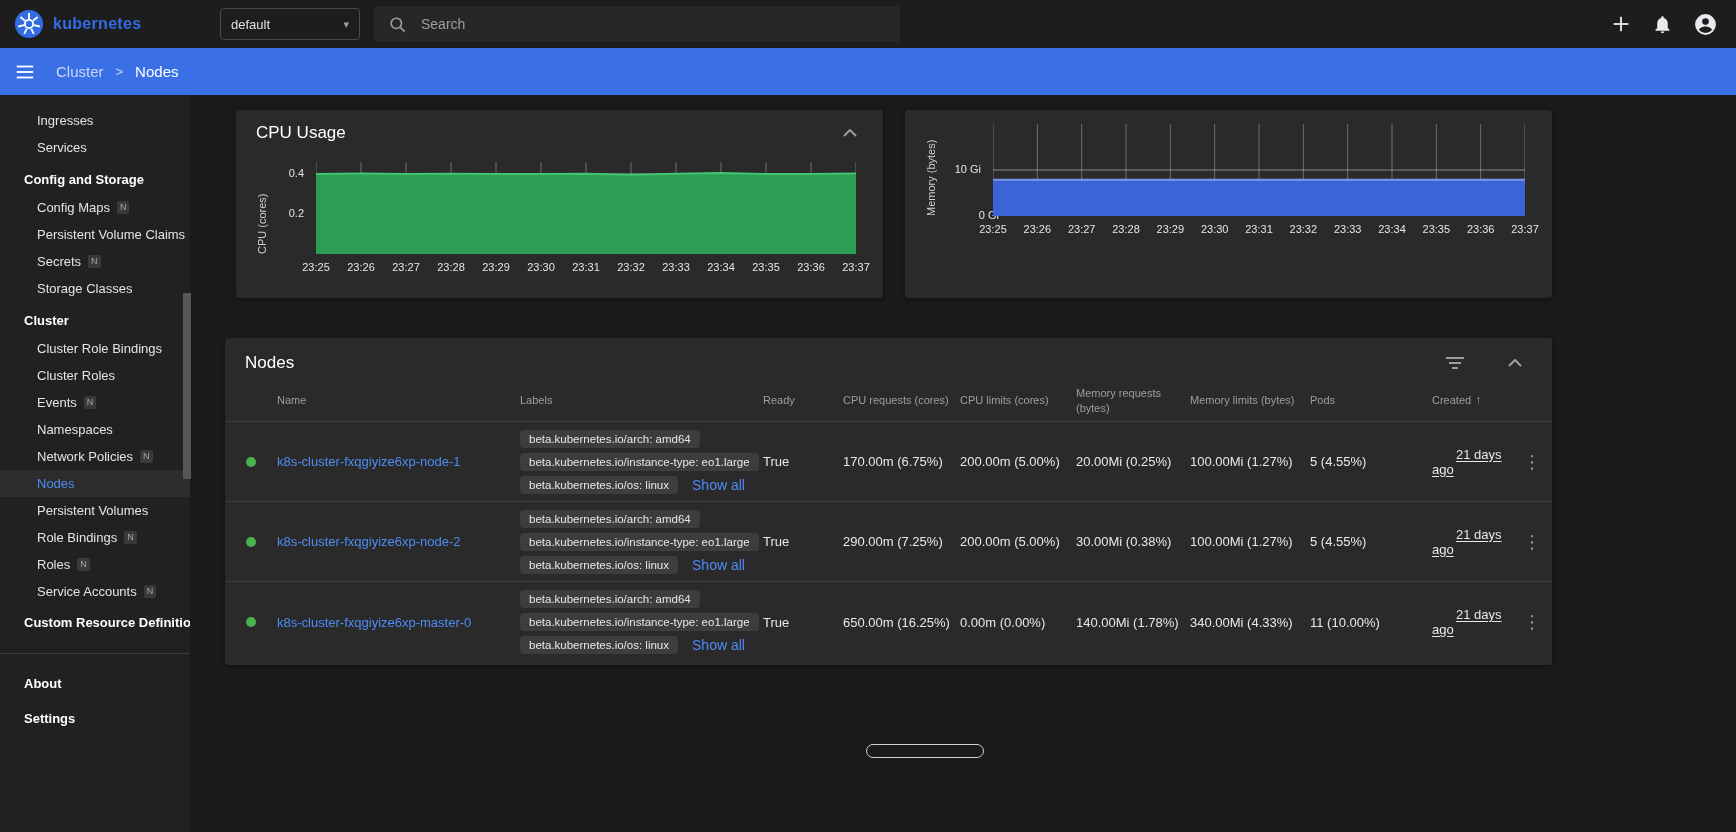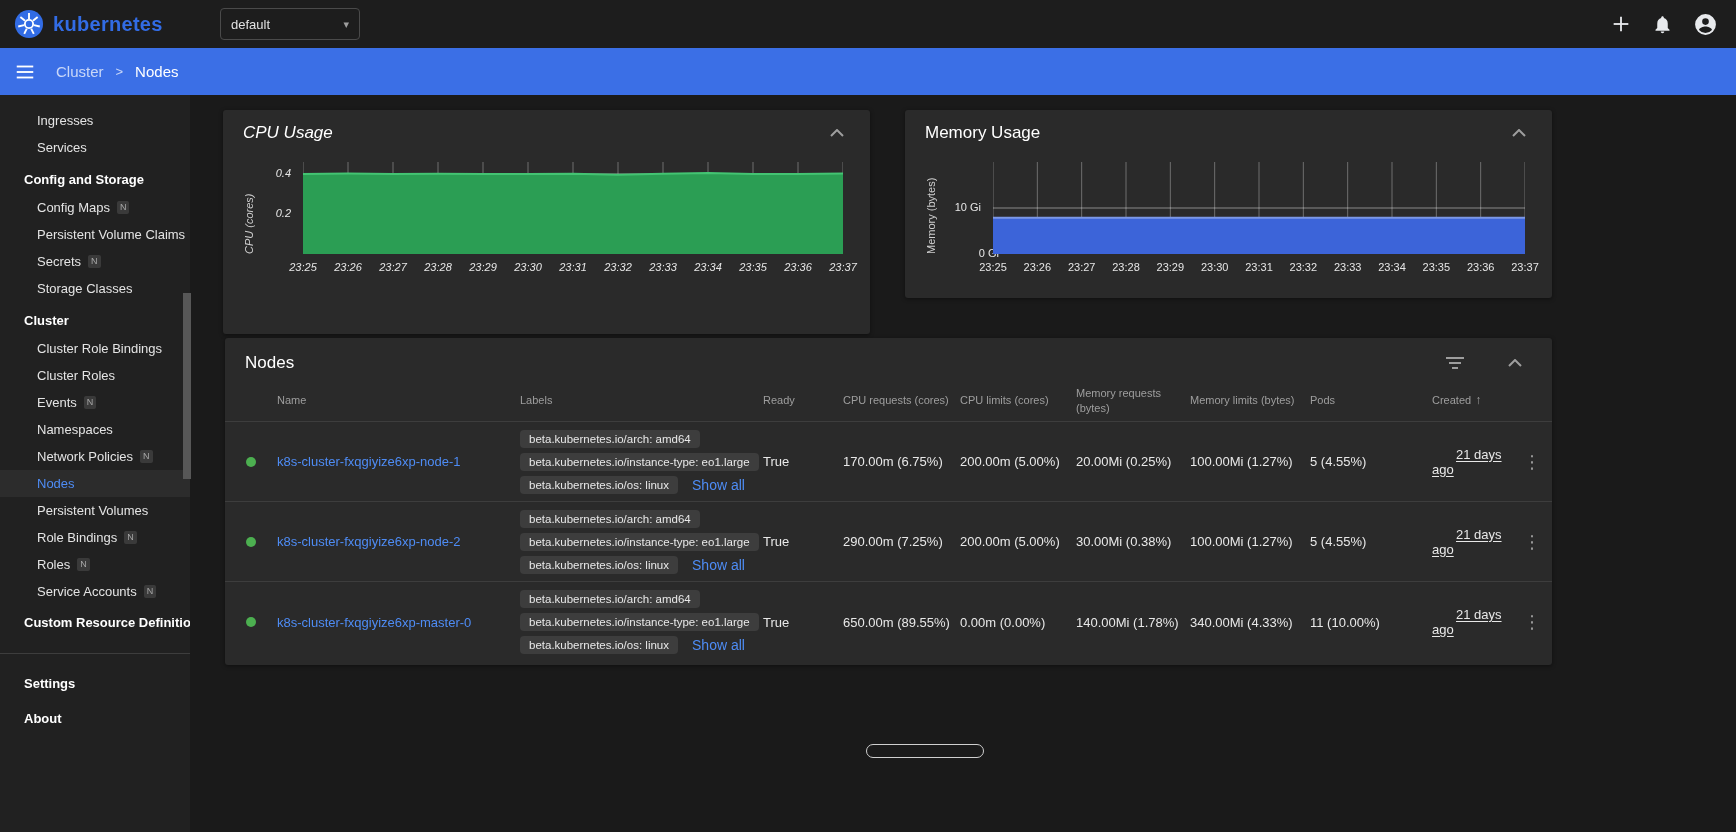--- a/index.html
+++ b/index.html
@@ -3,21 +3,21 @@
 <meta charset="utf-8">
 <style>
   html,body{margin:0;padding:0;background:#111;}
   *{box-sizing:border-box;}
   .app{position:relative;width:1736px;height:832px;background:#1a1a1a;overflow:hidden;
        font-family:"Liberation Sans","DejaVu Sans",sans-serif;}
 
   
   .topbar{position:absolute;left:0;top:0;width:100%;height:48px;background:#1d1d1d;z-index:10;}
   .brand{position:absolute;left:14px;top:0;height:48px;display:flex;align-items:center;gap:9px;cursor:pointer;}
-  .brand-text{color:var(--brand);font-size:20px;font-weight:700;letter-spacing:.3px;}
+  .brand-text{color:var(--brand);font-size:16px;font-weight:700;letter-spacing:.3px;}
   .ns-select{position:absolute;left:220px;top:8px;width:140px;height:32px;border:1px solid #4a4a4a;
              border-radius:4px;display:flex;align-items:center;justify-content:space-between;
              padding:0 10px;color:#e2e2e2;font-size:13px;cursor:pointer;}
   .ns-chev{color:#9e9e9e;font-size:11px;}
   .searchbox{position:absolute;left:374px;top:6px;width:526px;height:36px;background:#272727;
              border-radius:4px;display:flex;align-items:center;padding:0 14px;gap:12px;}
   .search-input{flex:1;background:transparent;border:none;outline:none;color:#e8e8e8;font-size:14px;
                 font-family:inherit;}
   .search-input::placeholder{color:#9e9e9e;}
   .top-actions{position:absolute;right:12px;top:0;height:48px;display:flex;align-items:center;gap:8px;}
@@ -40,21 +40,21 @@
   .side-header{display:flex;align-items:center;height:30px;margin-top:3px;padding-left:24px;
                font-weight:700;color:#fff;font-size:13px;white-space:nowrap;}
   .side-item.active{color:var(--link);background:rgba(255,255,255,.05);}
   .nbadge{font-size:9px;color:#a8a8a8;background:#3a3a3a;border-radius:2px;padding:1px 3px;line-height:1.2;}
   .side-divider{height:1px;background:#3d3d3d;margin:13px 0 12px 0;}
   .side-scroll-thumb{position:absolute;left:183px;top:293px;width:8px;height:186px;background:#575757;z-index:11;}
 
   
   .content{position:absolute;left:190px;top:95px;width:1546px;height:737px;}
   .card{position:absolute;background:#2a2a2a;border-radius:3px;box-shadow:0 1px 4px rgba(0,0,0,.45);}
-  .card-cpu{left:33px;top:15px;width:647px;height:224px;font-style:italic;}
+  .card-cpu{left:46px;top:15px;width:647px;height:188px;}
   .card-mem{left:715px;top:15px;width:647px;height:188px;}
   .card-nodes{left:35px;top:243px;width:1327px;height:327px;}
   .card-head{display:flex;align-items:center;justify-content:space-between;padding:13px 20px 5px 20px;}
   .card-head h2{margin:0;font-size:17px;font-weight:500;color:#ffffff;}
   .head-icons{display:flex;align-items:center;gap:32px;margin-right:4px;}
 
   
   .chart-body{position:relative;height:140px;}
   .ylabel{position:absolute;left:20px;writing-mode:vertical-rl;transform:rotate(180deg);
           display:flex;align-items:center;color:#cfcfcf;font-size:11px;white-space:nowrap;}
@@ -107,20 +107,27 @@
         </g>
       </svg>
       <span class="brand-text">kubernetes</span>
     </div>
 
     <div class="ns-select">
       <span class="ns-value">default</span>
       <span class="ns-chev">▾</span>
     </div>
 
+    <div class="searchbox">
+      <svg width="19" height="19" viewBox="0 0 24 24">
+        <circle cx="10.5" cy="10.5" r="6.5" fill="none" stroke="#9aa0a6" stroke-width="2"></circle>
+        <line x1="15.6" y1="15.6" x2="21" y2="21" stroke="#9aa0a6" stroke-width="2"></line>
+      </svg>
+      <input class="search-input" type="text" placeholder="Search" style="">
+    </div>
 
     <div class="top-actions">
       <button class="icon-btn">
         <svg width="22" height="22" viewBox="0 0 24 24">
           <line x1="12" y1="4" x2="12" y2="20" stroke="#e8eaed" stroke-width="2"></line>
           <line x1="4" y1="12" x2="20" y2="12" stroke="#e8eaed" stroke-width="2"></line>
         </svg>
       </button>
       <button class="icon-btn">
         <svg width="21" height="21" viewBox="0 0 24 24">
@@ -211,24 +218,24 @@
         </div>
         <div class="side-item">
           <span class="side-label">Service Accounts</span>
           <span class="nbadge">N</span>
         </div>
         <div class="side-item section">
           <span class="side-label">Custom Resource Definitions</span>
         </div>
         <div class="side-divider"></div>
         <div class="side-item section">
+          <span class="side-label">About</span>
+        </div>
+        <div class="side-item section">
           <span class="side-label">Settings</span>
-        </div>
-        <div class="side-item section">
-          <span class="side-label">About</span>
         </div>
       </div>
   </nav>
   <div class="side-scroll-thumb"></div>
 
   <main class="content">
 
     <section class="card card-cpu">
       <div class="card-head">
         <h2>CPU Usage</h2>
@@ -271,28 +278,20 @@
           <div class="xtick" style="left: 371px; top: 113px;">23:32</div>
           <div class="xtick" style="left: 416px; top: 113px;">23:33</div>
           <div class="xtick" style="left: 461px; top: 113px;">23:34</div>
           <div class="xtick" style="left: 506px; top: 113px;">23:35</div>
           <div class="xtick" style="left: 551px; top: 113px;">23:36</div>
           <div class="xtick" style="left: 596px; top: 113px;">23:37</div>
         </div>
     </section>
 
     <section class="card card-mem">
-      <div class="card-head">
-        <h2>Memory Usage</h2>
-        <button class="icon-btn">
-          <svg width="14" height="8" viewBox="0 0 14 8">
-            <polyline points="1,7 7,1 13,7" fill="none" stroke="#9e9e9e" stroke-width="2"></polyline>
-          </svg>
-        </button>
-      </div>
       <div class="chart-body" id="mem-body">
           <div class="ylabel" style="top: 14px; height: 92px;">Memory (bytes)</div>
           <div class="ytick" style="top: 99px; width: 94px;">0 Gi</div>
           <div class="ytick" style="top: 53px; width: 76px;">10 Gi</div>
           <svg width="532" height="92" class="plot" style="left: 88px; top: 14px;">
             <line x1="0" y1="0" x2="0" y2="92" stroke="rgba(255,255,255,0.32)" stroke-width="1"></line>
             <line x1="44.333333333333336" y1="0" x2="44.333333333333336" y2="92" stroke="rgba(255,255,255,0.32)" stroke-width="1"></line>
             <line x1="88.66666666666667" y1="0" x2="88.66666666666667" y2="92" stroke="rgba(255,255,255,0.32)" stroke-width="1"></line>
             <line x1="133" y1="0" x2="133" y2="92" stroke="rgba(255,255,255,0.32)" stroke-width="1"></line>
             <line x1="177.33333333333334" y1="0" x2="177.33333333333334" y2="92" stroke="rgba(255,255,255,0.32)" stroke-width="1"></line>
@@ -431,21 +430,21 @@
             <div class="td"><span class="node-link">k8s-cluster-fxqgiyize6xp-master-0</span></div>
             <div class="td td-labels">
               <span class="chip">beta.kubernetes.io/arch: amd64</span>
               <span class="chip">beta.kubernetes.io/instance-type: eo1.large</span>
               <div class="chip-row">
                 <span class="chip">beta.kubernetes.io/os: linux</span>
                 <span class="show-all">Show all</span>
               </div>
             </div>
             <div class="td"><span>True</span></div>
-            <div class="td"><span>650.00m (89.55%)</span></div>
+            <div class="td"><span>650.00m (16.25%)</span></div>
             <div class="td"><span>0.00m (0.00%)</span></div>
             <div class="td"><span>140.00Mi (1.78%)</span></div>
             <div class="td"><span>340.00Mi (4.33%)</span></div>
             <div class="td"><span>11 (10.00%)</span></div>
             <div class="td"><span class="created-text">21 days ago</span></div>
             <div class="td td-kebab">
               <button class="kebab">⋮</button>
             </div>
           </div>
         </div>

